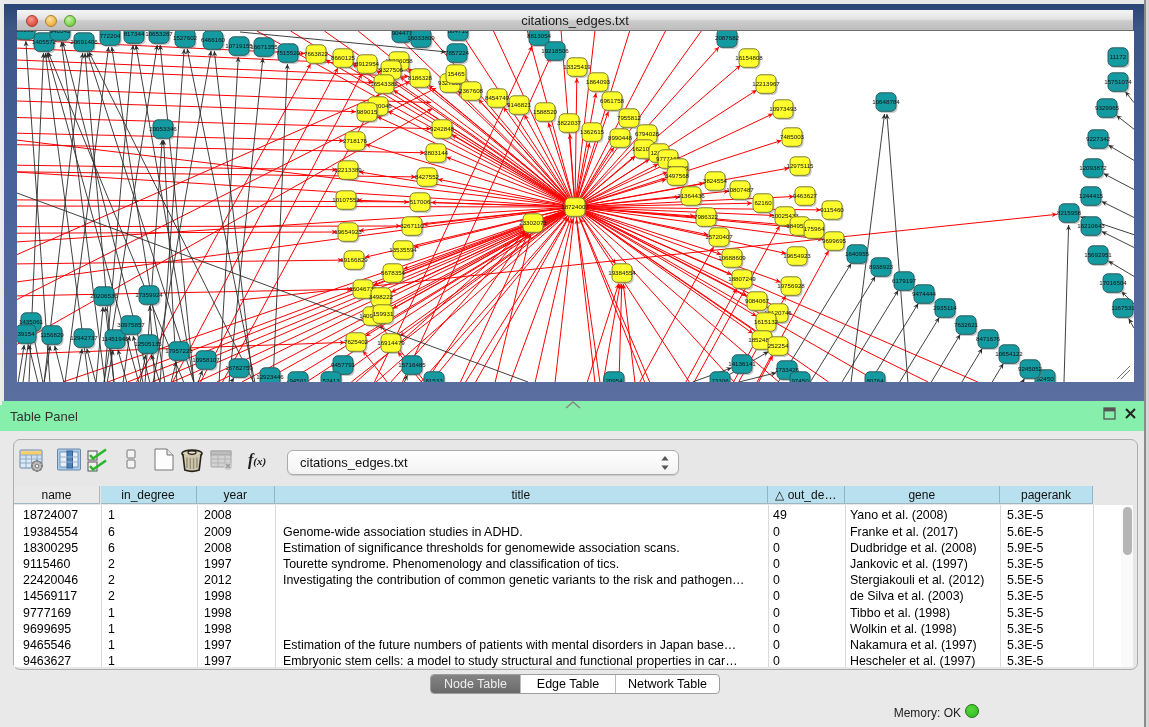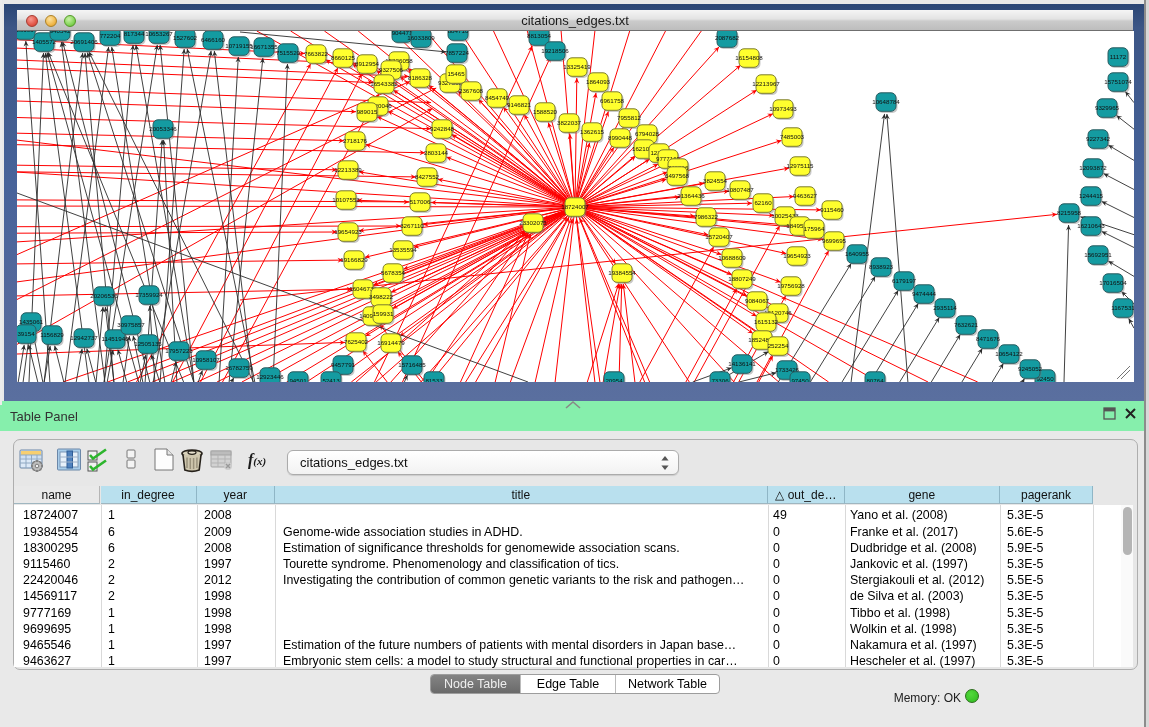--- a/index.html
+++ b/index.html
@@ -24,21 +24,21 @@
 #tbody{position:absolute;left:14px;top:505px;width:1107px;height:162px;background:#fff;
  font-size:12.4px;color:#000}
 .trow{position:absolute;height:16.2px;width:100%;font-size:12.4px;color:#000}
 .trow span{position:absolute;top:1px;white-space:nowrap;display:block}
 .gline{position:absolute;top:0;height:162px;width:1px;background:#d9d9d9}
 #vsb{position:absolute;left:1121px;top:505px;width:12px;height:162px;background:#fafafa}
 #vsb .th{position:absolute;left:1.5px;top:2px;width:9px;height:48px;background:#b5b5b5;border-radius:5px}
 #tabs{position:absolute;left:430px;top:674px;width:290px;height:20px;border:1px solid #9d9d9d;
  border-radius:4px;background:#fff;font-size:12.5px;overflow:hidden}
 #tabs div{float:left;height:100%;line-height:19px;text-align:center}
-#status{position:absolute;left:0;top:681px;width:995px;height:31px}
+#status{position:absolute;left:0;top:696px;width:995px;height:31px}
 #status .t{position:absolute;right:34px;top:10px;font-size:12px;color:#222}
 #status .dot{position:absolute;right:16px;top:8px;width:14px;height:14px;border-radius:50%;
  background:radial-gradient(circle at 40% 35%,#52d93c,#2eb91e);border:1.5px solid #2a6d1a}
 .icn{position:absolute;top:448px}
 #redge{position:absolute;left:1144px;top:0;width:5px;height:727px;background:#d8d8d8;border-left:2px solid #8c8c8c}
 #ledge{position:absolute;left:0;top:0;width:2px;height:405px;background:#ececec}
 </style></head><body>
 <div id="frame"></div>
 <div id="titlebar">
     <span class="t">citations_edges.txt</span>

